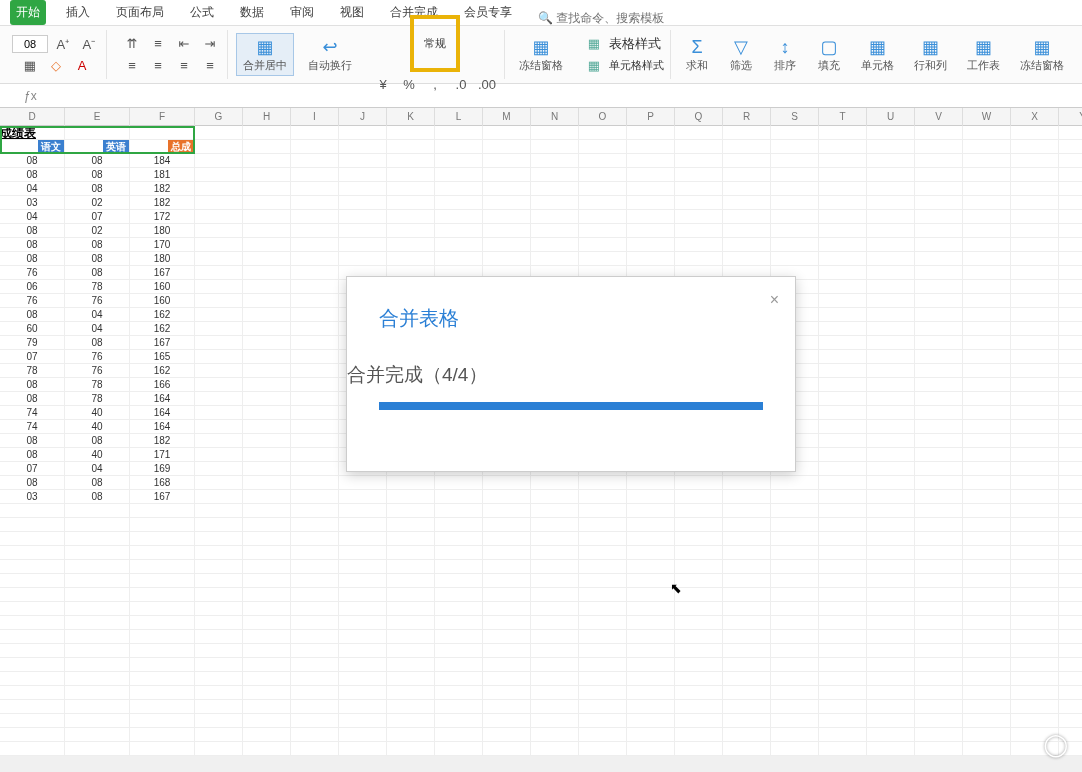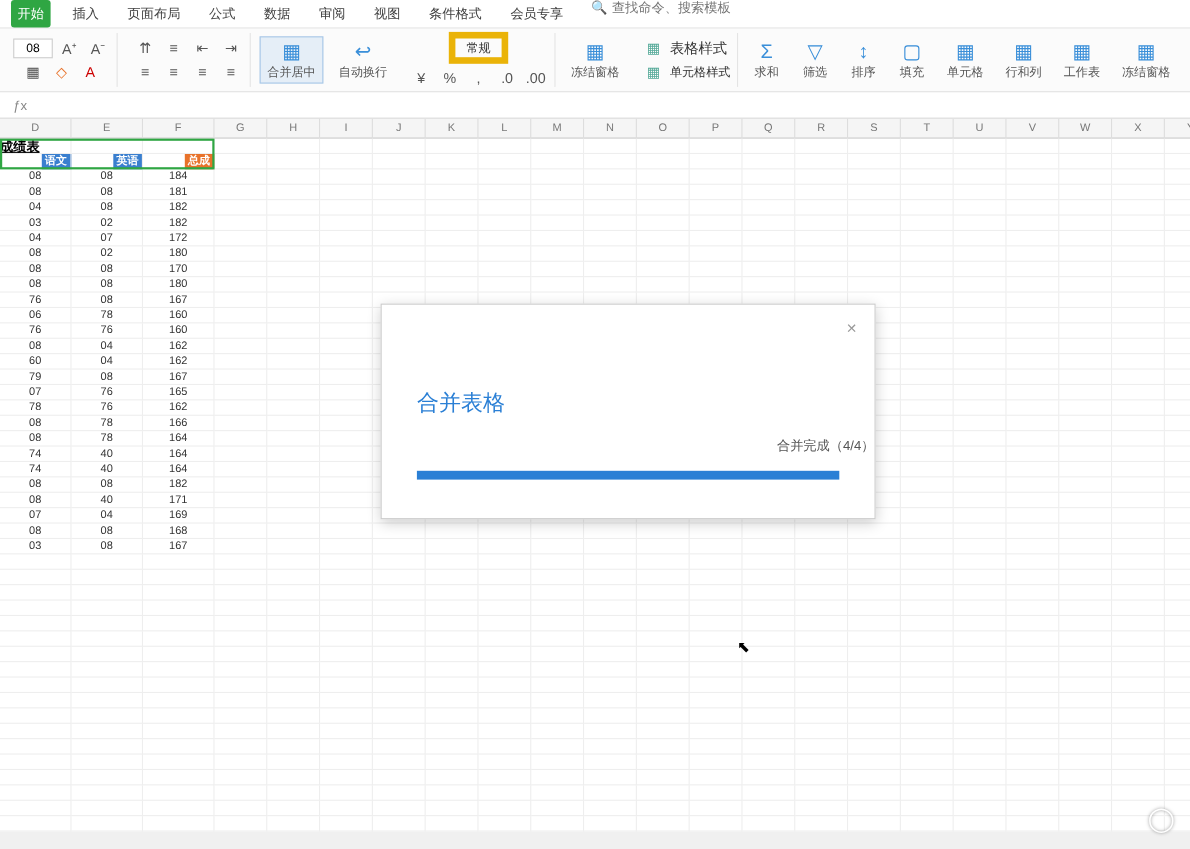--- a/index.html
+++ b/index.html
@@ -8,21 +8,21 @@
   font-size: 12px;
   background: #f0f0f0;
   width: 1082px;
   height: 772px;
   overflow: hidden;
   position: relative;
   color: #333;
 }
 .menubar {
   display: flex;
-  align-items: flex-start;
+  align-items: flex-end;
   background: #fff;
   border-bottom: 1px solid #e0e0e0;
   height: 26px;
   padding: 0 10px;
   gap: 14px;
 }
 .menubar .tab {
   font-size: 12px;
   color: #404040;
   padding: 4px 6px;
@@ -74,21 +74,21 @@
 .ribbon-large .ico {
   width: 24px; height: 22px; display: flex; align-items: center; justify-content: center;
   font-size: 18px; color: #3a8fd9;
 }
 .ribbon-large.active { background: #e5eef7; border: 1px solid #a7c7e7; }
 .fontsize-input {
   width: 36px; height: 18px; border: 1px solid #ccc; font-size: 11px; text-align: center;
 }
 .formula-bar {
   display: flex; align-items: center; height: 24px; background: #fff;
-  border-bottom: 1px solid #ccc; padding-left: 12px; gap: 10px;
+  border-bottom: 1px solid #ccc; padding-left: 24px; gap: 10px;
 }
 .formula-bar input {
   border: none; font-size: 16px; color: #555; background: transparent; width: 200px; margin-top: 48px;
 }
 .grid-wrap {
   position: relative; background: #fff;
 }
 .col-headers {
   display: grid;
   grid-template-columns: 65px 65px 65px repeat(20, 48px);
@@ -123,24 +123,24 @@
   border: 2px solid #2fa643; pointer-events: none;
 }
 .modal-overlay {
   position: absolute; top: 276px; left: 346px; width: 450px; height: 196px;
   background: #fff; border: 1px solid #ccc; box-shadow: 0 3px 12px rgba(0,0,0,.2);
 }
 .modal-close {
   position: absolute; top: 14px; right: 16px; color: #999; font-size: 16px; cursor: pointer;
 }
 .modal-title {
-  color: #2a7fd5; font-size: 20px; padding: 28px 0 0 32px; margin-top: 48px;
+  color: #2a7fd5; font-size: 20px; padding: 28px 0 0 32px;
 }
 .modal-status {
-  text-align: right; margin-top: 17px; color: #555; font-size: 12px;
+  text-align: left; margin-top: 30px; color: #555; font-size: 19px;
 }
 .modal-progress {
   margin: 14px 32px 0 32px; height: 8px; background: #2a7fd5; border-radius: 0;
 }
 .watermark {
   position: absolute; bottom: 14px; right: 14px; color: #fff;
   font-size: 22px; font-weight: 500; display: flex; align-items: center; gap: 6px;
   text-shadow: 0 0 3px rgba(0,0,0,.5);
 }
 .cursor {
@@ -151,21 +151,21 @@
 <body>
 
 <div class="menubar">
   <span class="tab active">开始</span>
   <span class="tab">插入</span>
   <span class="tab">页面布局</span>
   <span class="tab">公式</span>
   <span class="tab">数据</span>
   <span class="tab">审阅</span>
   <span class="tab">视图</span>
-  <span class="tab">条件格式</span>
+  <span class="tab">合并完成</span>
   <span class="tab">会员专享</span>
   <input class="search" placeholder="🔍 查找命令、搜索模板" style="">
 </div>
 
 <div class="ribbon">
   <div class="ribbon-group">
     <div class="ribbon-row">
       <input class="fontsize-input" value="08" style="">
       <span class="ribbon-btn">A⁺</span>
       <span class="ribbon-btn">A⁻</span>
@@ -193,21 +193,21 @@
   <div class="ribbon-large active">
     <span class="ico">▦</span>
     <span>合并居中</span>
   </div>
   <div class="ribbon-large">
     <span class="ico">↩</span>
     <span>自动换行</span>
   </div>
   <div class="ribbon-group">
     <div class="ribbon-row">
-        <span style="border:6px solid #eab308;padding:1px 10px;font-size:11px">常规</span>
+        <span style="border:4px solid #eab308;padding:17px 10px;font-size:11px">常规</span>
       </div>
     <div class="ribbon-row">
       <span class="ribbon-btn">¥</span>
       <span class="ribbon-btn">%</span>
       <span class="ribbon-btn">,</span>
       <span class="ribbon-btn">.0</span>
       <span class="ribbon-btn">.00</span>
     </div>
   </div>
   <div class="ribbon-large">

